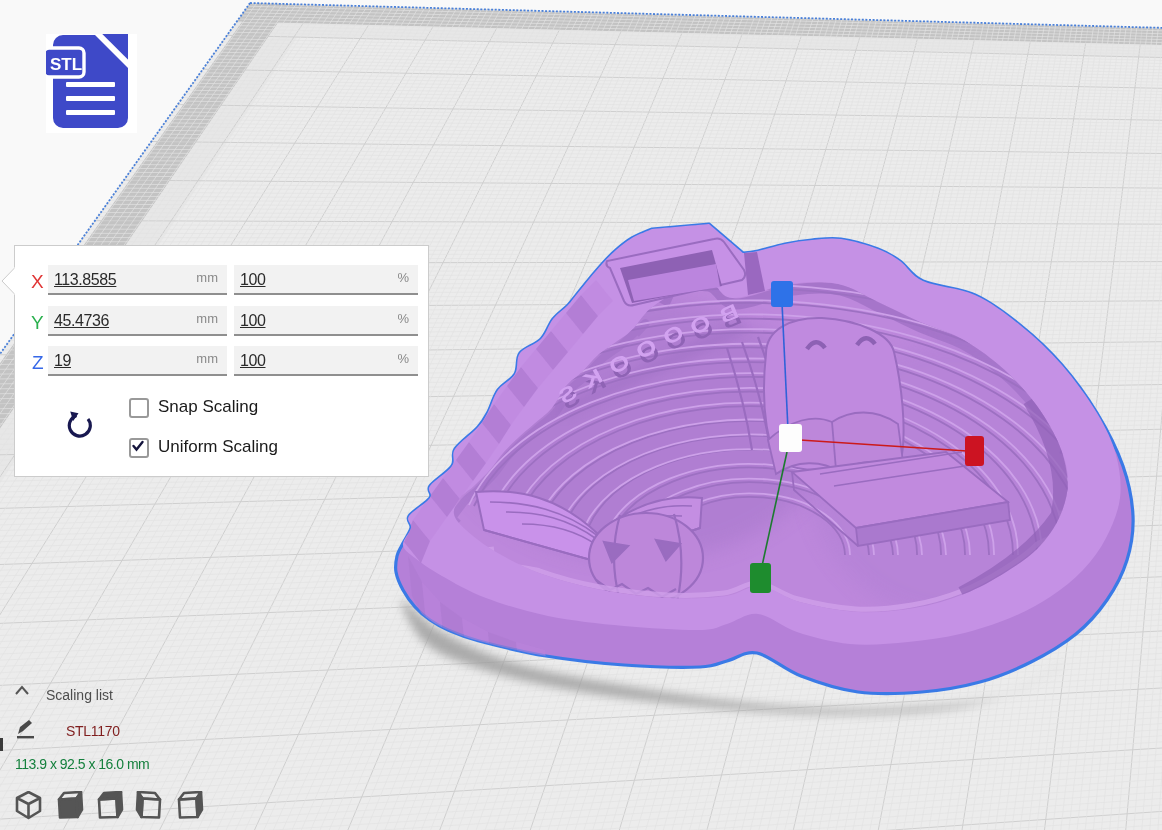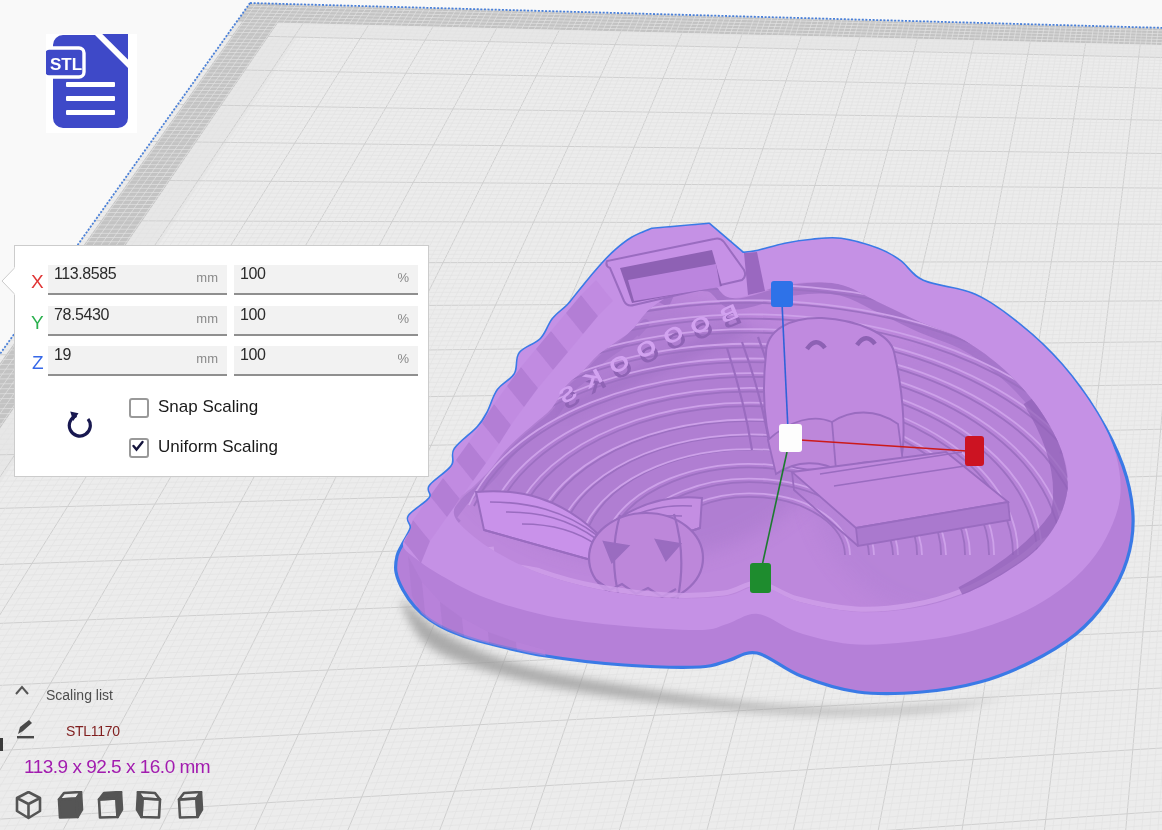--- a/index.html
+++ b/index.html
@@ -5,21 +5,21 @@
 font-family:"Liberation Sans",sans-serif;background:#f9f9f9;}
 .abs{position:absolute;}
 #scene{position:absolute;left:0;top:0;}
 .ga{stroke:#cfcfcf;stroke-width:1;}
 .gf{stroke:#e3e3e3;stroke-width:0.7;}
 #panel{position:absolute;left:14px;top:245px;width:415px;height:232px;background:#fff;
 border:1px solid #ccc;box-sizing:border-box;}
 .lbl{position:absolute;font-size:19px;}
 .fld{position:absolute;background:#f2f2f2;border-bottom:2px solid #8f8f8f;height:28px;
 font-size:16px;color:#2b2b2b;letter-spacing:-0.4px;}
-.fld .val{position:absolute;left:6px;top:0;}
+.fld .val{position:absolute;left:6px;top:6px;text-decoration:underline;}
 .fld .unit{position:absolute;right:9px;top:5px;color:#8a8a8a;font-size:13px;letter-spacing:0;}
 .cb{position:absolute;width:16px;height:16px;background:#fff;border:2px solid #999;border-radius:3px;}
 .cblbl{position:absolute;font-size:17px;color:#1a1a1a;}
 </style></head><body>
 <svg id="scene" width="1162" height="830" viewBox="0 0 1162 830">
   <defs>
     <clipPath id="plateclip">
         <polygon points="250.0,3.0 1501.1,37.1 1702.9,1864.9 -1572.4,2561.2"></polygon>
       </clipPath>
     <clipPath id="clipout">
@@ -756,21 +756,21 @@
   <div class="lbl" style="left:17px;top:106px;color:#3668e8">Z</div>
   <div class="fld" style="left:33px;top:19px;width:179px">
       <span class="val">113.8585</span>
       <span class="unit">mm</span>
     </div>
   <div class="fld" style="left:219px;top:19px;width:184px">
       <span class="val">100</span>
       <span class="unit">%</span>
     </div>
   <div class="fld" style="left:33px;top:60px;width:179px">
-      <span class="val">78.5430</span>
+      <span class="val">45.4736</span>
       <span class="unit">mm</span>
     </div>
   <div class="fld" style="left:219px;top:60px;width:184px">
       <span class="val">100</span>
       <span class="unit">%</span>
     </div>
   <div class="fld" style="left:33px;top:100px;width:179px">
       <span class="val">19</span>
       <span class="unit">mm</span>
     </div>
@@ -794,21 +794,21 @@
 <svg class="abs" style="left:14px;top:684px" width="16" height="12" viewBox="0 0 16 12">
   <path d="M2 10 L8 3 L14 10" fill="none" stroke="#555" stroke-width="2"></path>
 </svg>
 <div class="abs" style="left:46px;top:687px;font-size:14px;color:#4d4d4d">Scaling list</div>
 <svg class="abs" style="left:16px;top:719px" width="19" height="20" viewBox="0 0 19 20">
   <path d="M2 15 L4 8 L13 1 L16 4 L7 12 Z" fill="#4a4a4a"></path>
   <rect x="1" y="17" width="17" height="2.4" fill="#4a4a4a"></rect>
 </svg>
 <div class="abs" style="left:66px;top:723px;font-size:14px;letter-spacing:-0.3px;color:#7f1d1d">STL1170</div>
 <div class="abs" style="left:0px;top:738px;width:3px;height:13px;background:#3a3a3a"></div>
-<div class="abs" style="left:24px;top:756px;font-size:19px;letter-spacing:-0.5px;color:#a21caf">113.9 x 92.5 x 16.0 mm</div>
+<div class="abs" style="left:15px;top:756px;font-size:14px;letter-spacing:-0.5px;color:#15803d">113.9 x 92.5 x 16.0 mm</div>
 
 <svg class="abs" style="left:14px;top:791px" width="210" height="30" viewBox="0 0 210 30">
   <g stroke="#555" stroke-width="2.6" stroke-linejoin="round">
     <g transform="translate(3,1)" fill="none">
       <path d="M11.5 0 L23 6 L23 19 L11.5 26 L0 19 L0 6 Z M0 6 L11.5 12 L23 6 M11.5 12 L11.5 26"></path>
     </g>
     <g transform="translate(43,1)">
       <path d="M2 7.5 L7 1 L24 0 L19.5 6.5 Z" fill="none"></path>
       <path d="M2 7.5 L19.5 6.5 L20.5 25 L3 25.5 Z" fill="#555"></path>
       <path d="M19.5 6.5 L24 0 L25 17.5 L20.5 25 Z" fill="#555"></path>

